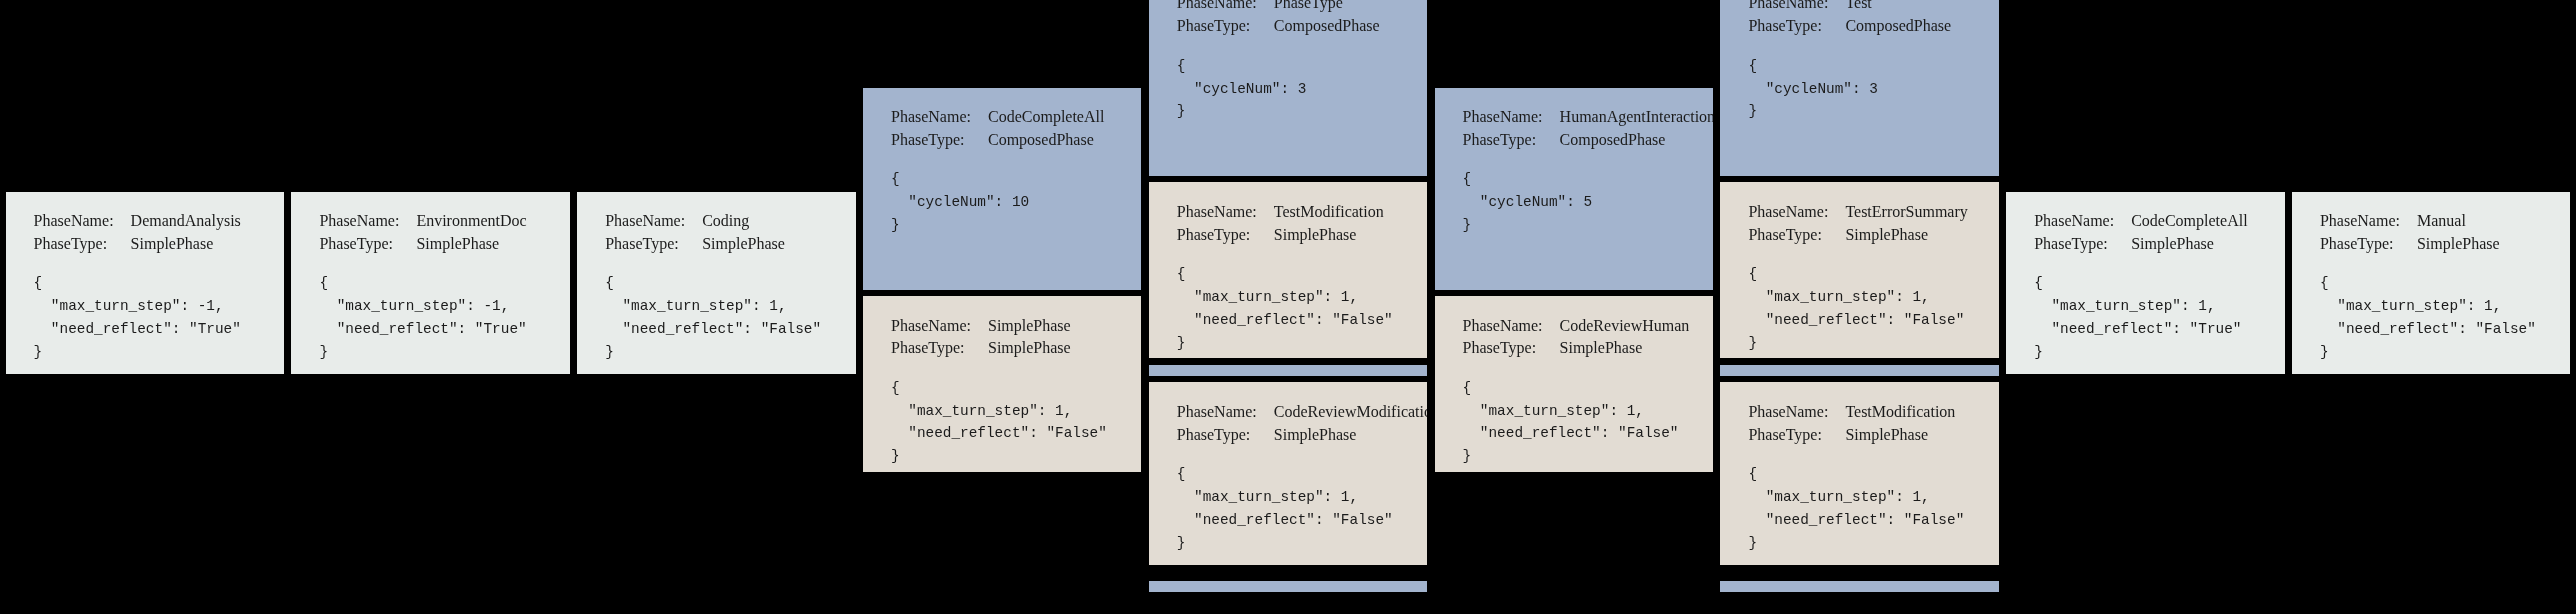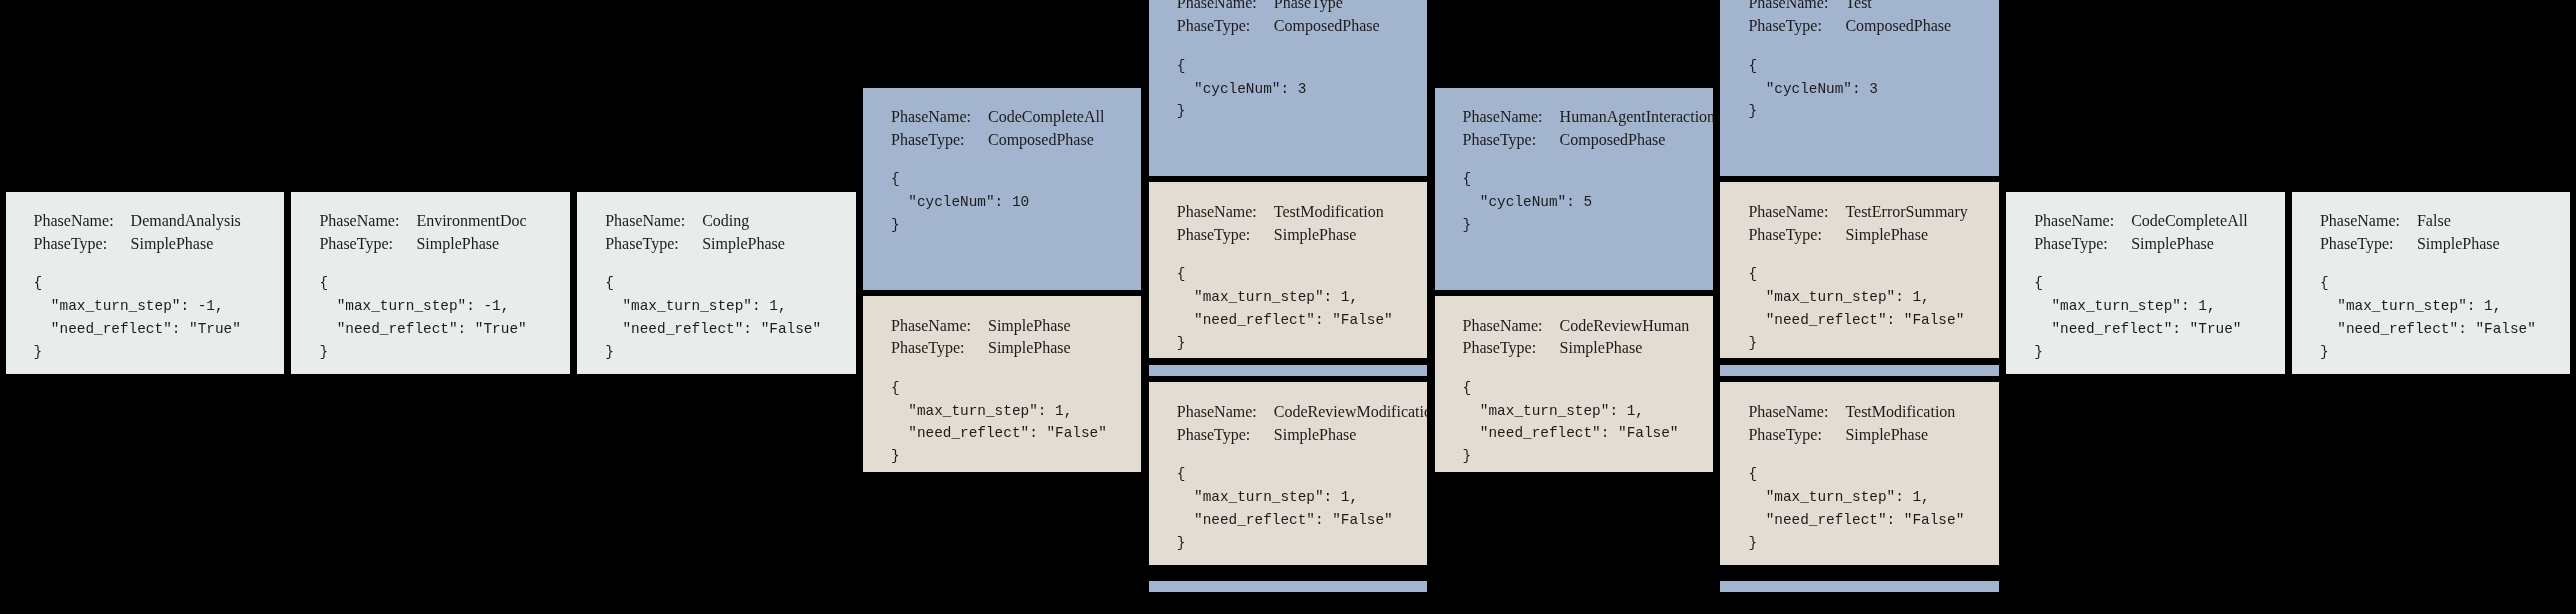--- a/index.html
+++ b/index.html
@@ -328,21 +328,21 @@
   "max_turn_step": 1,
   "need_reflect": "True"
 }</div>
       </div>
     </div>
     <div class="column">
       <div class="block simple-top">
         <div class="hdr">
           <div class="hdr-row">
             <span class="hdr-key">PhaseName:</span>
-            <span class="hdr-val">False</span>
+            <span class="hdr-val">Manual</span>
           </div>
           <div class="hdr-row">
             <span class="hdr-key">PhaseType:</span>
             <span class="hdr-val">SimplePhase</span>
           </div>
         </div>
         <div class="json">{
   "max_turn_step": 1,
   "need_reflect": "False"
 }</div>

